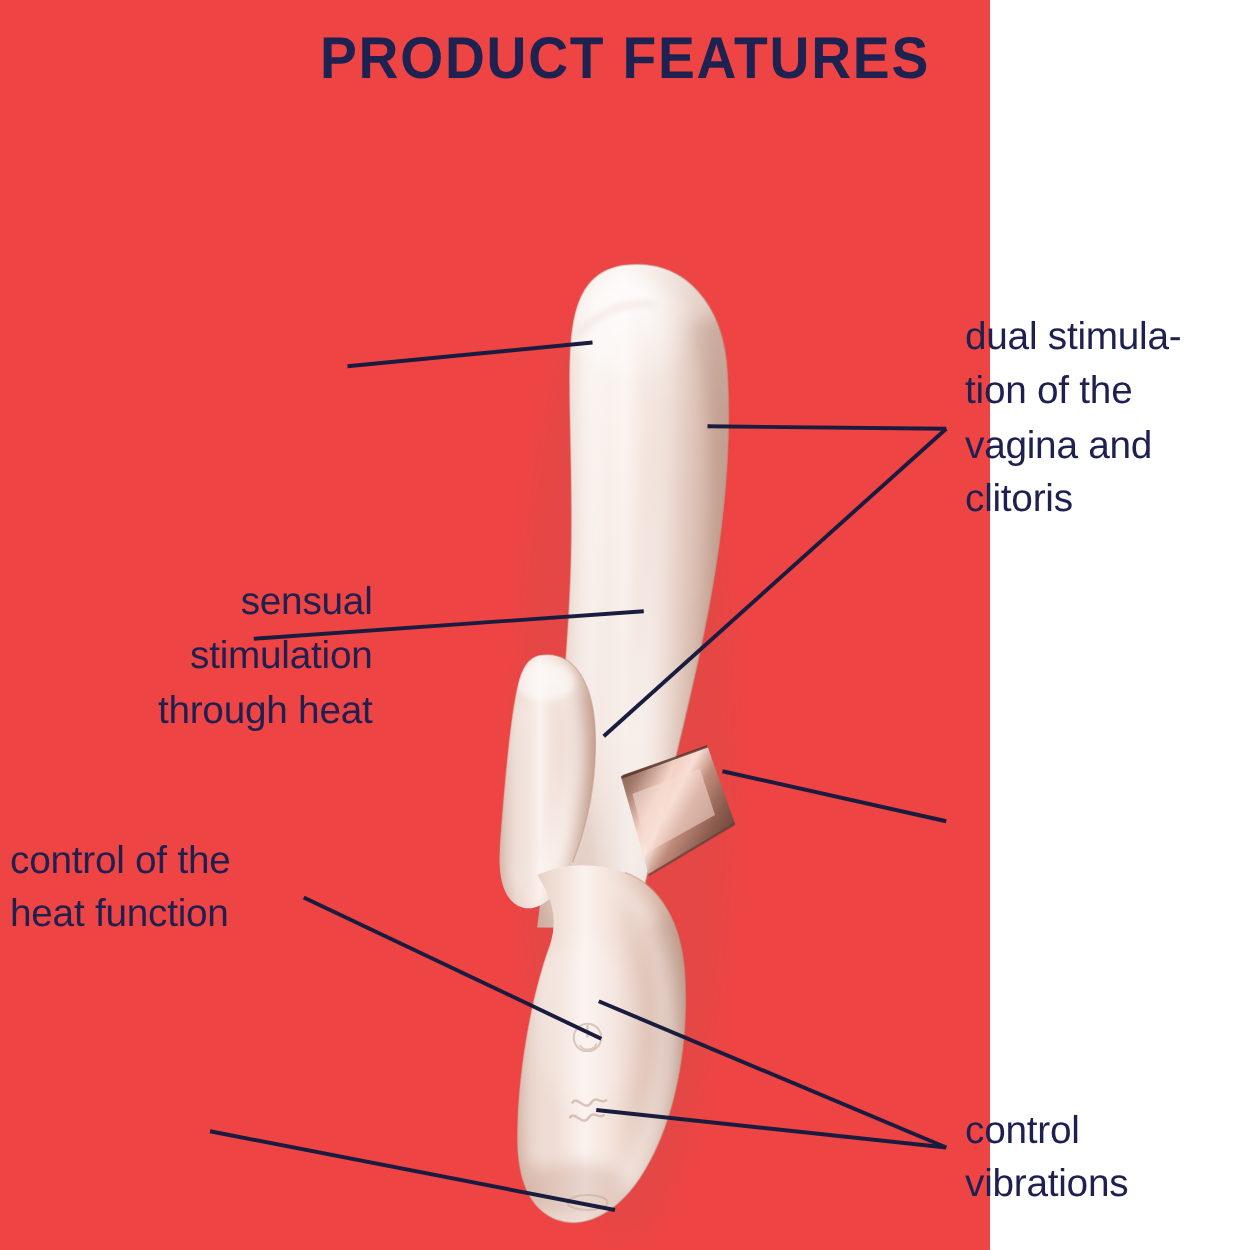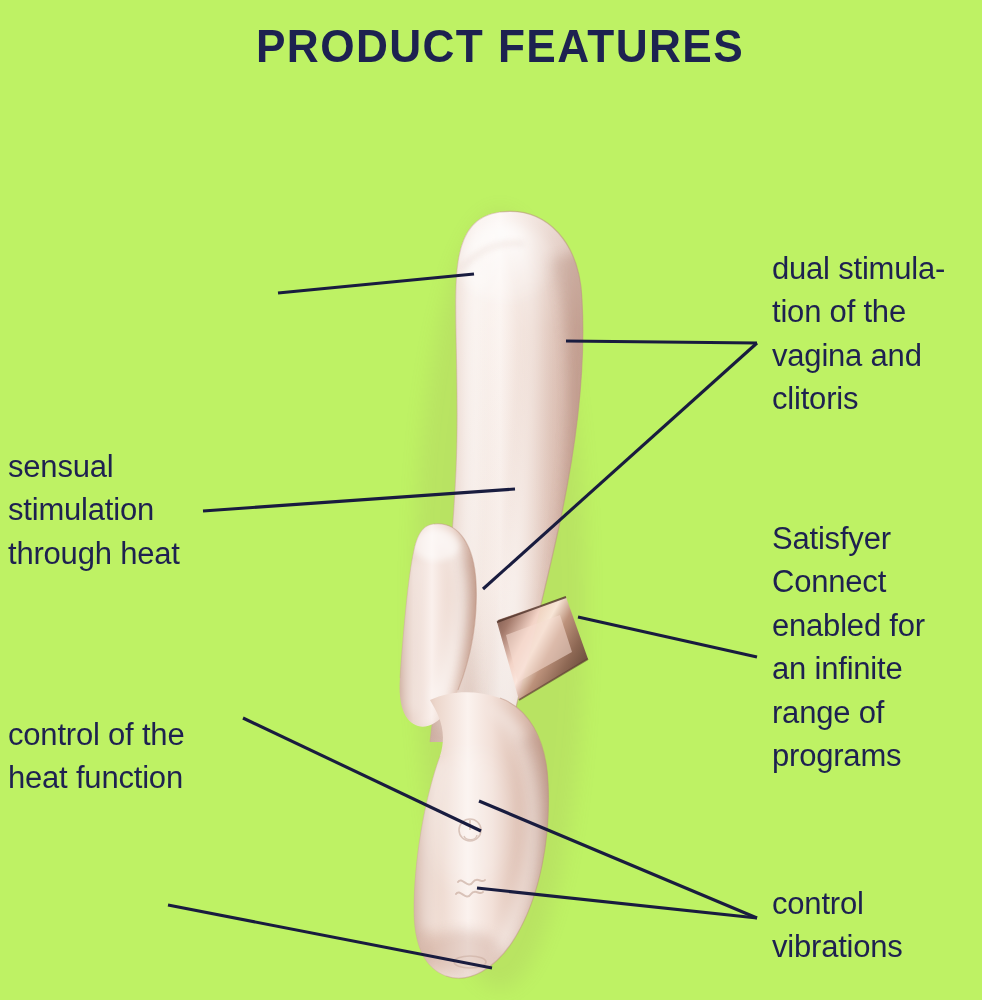--- a/index.html
+++ b/index.html
@@ -3,21 +3,21 @@
 <meta charset="utf-8">
 <style>
   html,body{margin:0;padding:0;}
   body{
     width:1000px;height:1000px;
     background:#ffffff;
     font-family:"Liberation Sans","DejaVu Sans",sans-serif;
     overflow:hidden;
     position:relative;
   }
-  #stage{position:relative;width:982px;height:1000px;background:#bef264;}
+  #stage{position:relative;width:792px;height:1000px;background:#ef4444;}
 
   .title{
     position:absolute;
     top:18px;left:0;width:1000px;
     text-align:center;
     font-size:47px;
     font-weight:bold;
     letter-spacing:1.5px;
     color:#1d2250;
     font-family:"Liberation Sans","DejaVu Sans",sans-serif;
@@ -31,22 +31,22 @@
     font-size:31px;
     line-height:1.40;
     font-family:"Liberation Sans","DejaVu Sans",sans-serif;
     letter-spacing:-0.2px;
     white-space:pre-line;
   }
   .label.left{text-align:left;}
   .label.right{text-align:left;}
 
   #lbl-smooth{left:8px;  top:218px; width:300px;}
-  #lbl-sensual{left:8px; top:445px; width:290px;}
-  #lbl-heatctl{left:8px; top:666px; width:300px;margin-top:47px;}
+  #lbl-sensual{left:8px; top:459px; width:290px;text-align:right;}
+  #lbl-heatctl{left:8px; top:666px; width:300px;}
   #lbl-magnetic{left:8px;top:835px; width:280px;}
 
   #lbl-dual{left:772px;  top:247px; width:232px;}
   #lbl-connect{left:772px;top:517px; width:228px;}
   #lbl-vibrations{left:772px;top:882px;width:230px;}
 
   #art{position:absolute;left:0;top:0;width:1000px;height:1000px;}
   #lines{position:absolute;left:0;top:0;width:1000px;height:1000px;pointer-events:none;}
 </style>
 </head>
@@ -291,23 +291,17 @@
 
   <div class="label left" id="lbl-heatctl">control of the
 heat function</div>
 
 
   <div class="label right" id="lbl-dual">dual stimula-
 tion of the
 vagina and
 clitoris</div>
 
-  <div class="label right" id="lbl-connect">Satisfyer
-Connect
-enabled for
-an infinite
-range of
-programs</div>
 
   <div class="label right" id="lbl-vibrations">control
 vibrations</div>
 
 </div>
 
 </body></html>

